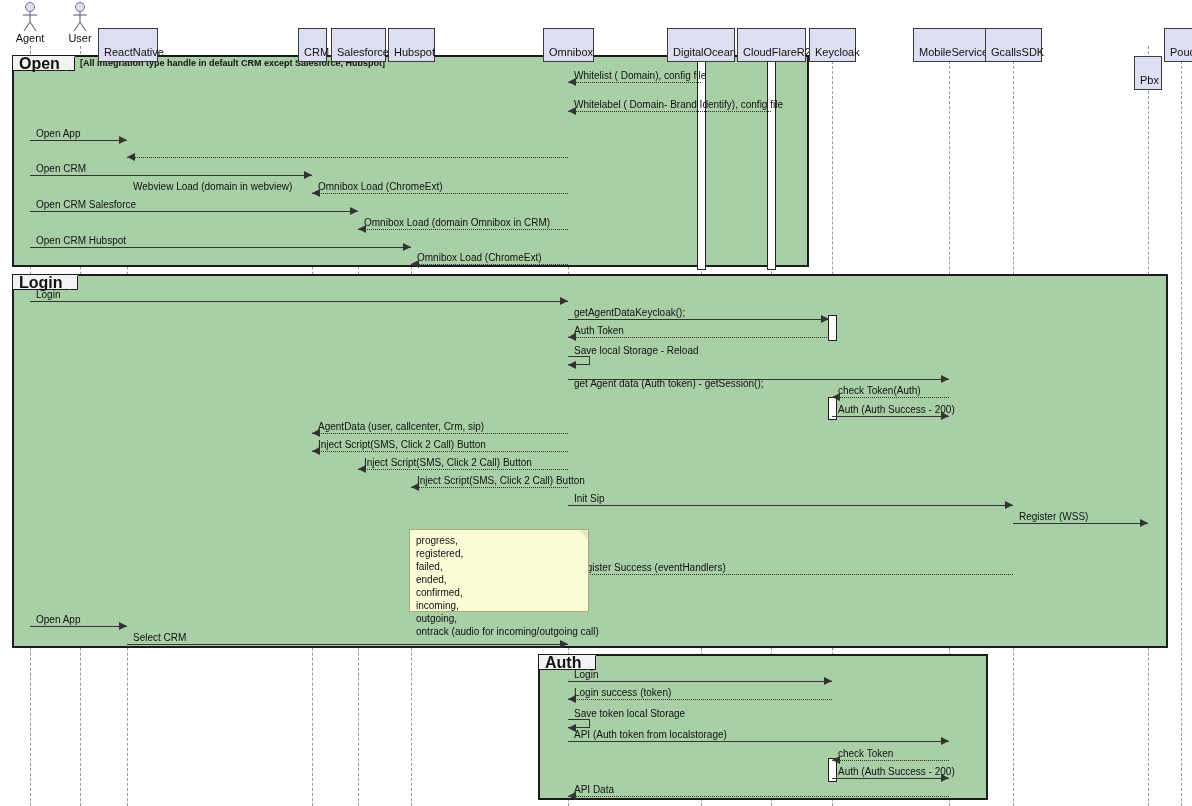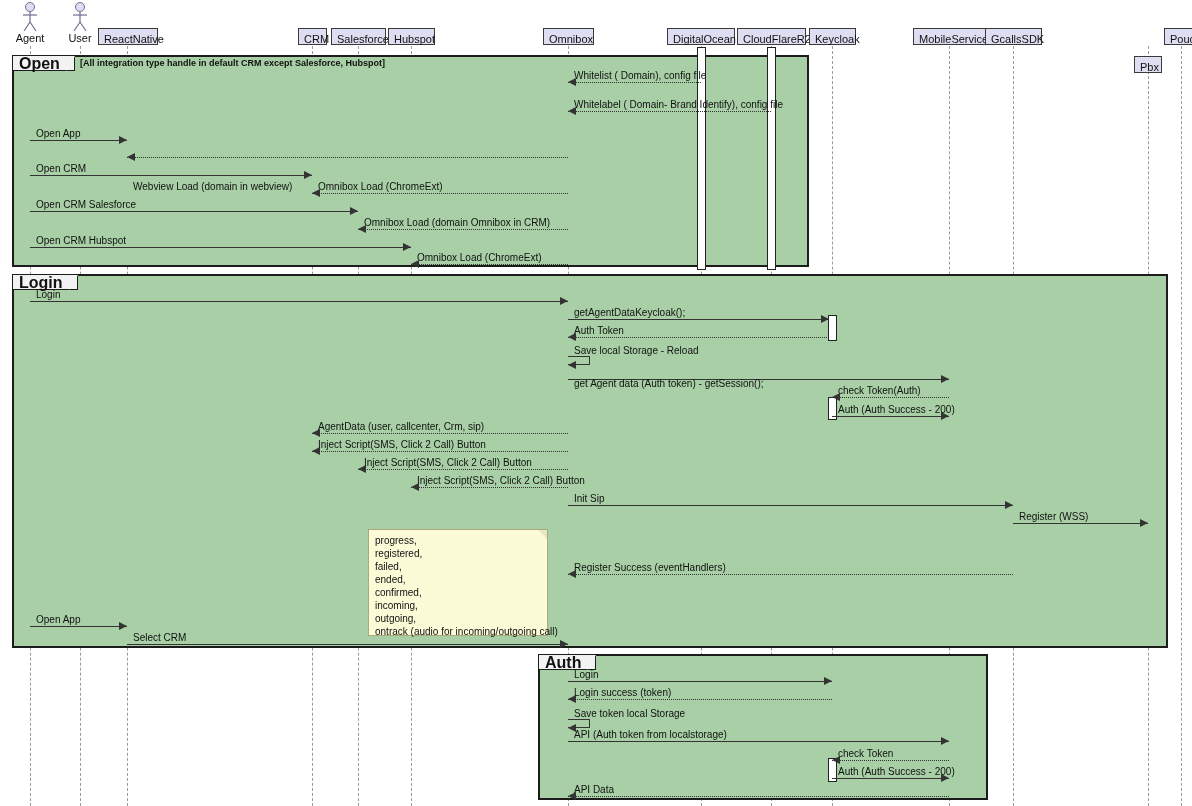--- a/index.html
+++ b/index.html
@@ -20,21 +20,21 @@
     position: absolute;
     box-sizing: border-box;
     background: #dedef2;
     border: 1px solid #3a3a3a;
     color: #111111;
     font-size: 11px;
     line-height: 15px;
     height: 17px;
     text-align: center;
     white-space: nowrap;
-    padding: 3px 5px;
+    padding: 16px 5px;
     z-index: 6;
   }
   .actor-label {
     position: absolute;
     font-size: 11px;
     color: #111111;
     white-space: nowrap;
     text-align: center;
     z-index: 6;
   }
@@ -285,21 +285,21 @@
     <div class="msg-line solid" style="left: 832px; top: 778px; width: 117px;"></div>
     <div class="arrow-head right" style="left: 941px; top: 774px;"></div>
     <div class="msg-label" style="left: 838px; top: 766px;">Auth (Auth Success - 200)</div>
     <div class="msg-line dashed" style="left: 568px; top: 796px; width: 381px;"></div>
     <div class="arrow-head left" style="left: 568px; top: 792px;"></div>
     <div class="msg-label" style="left: 574px; top: 784px;">API Data</div>
     <div class="frag-tab" style="left: 13px; top: 56px;">Open</div>
     <div class="frag-cond" style="left: 80px; top: 58px;">[All integration type handle in default CRM except Salesforce, Hubspot]</div>
     <div class="frag-tab" style="left: 13px; top: 275px;">Login</div>
     <div class="frag-tab" style="left: 539px; top: 655px;">Auth</div>
-    <div class="note" style="left: 368px; top: 529px; width: 180px; height: 107px;">progress,
+    <div class="note" style="left: 409px; top: 529px; width: 180px; height: 83px;">progress,
 registered,
 failed,
 ended,
 confirmed,
 incoming,
 outgoing,
 ontrack (audio for incoming/outgoing call)</div>
     <div class="participant" style="left: 98px; top: 28px; width: 60px;">ReactNative</div>
     <div class="participant" style="left: 298px; top: 28px; width: 29px;">CRM</div>
     <div class="participant" style="left: 331px; top: 28px; width: 55px;">Salesforce</div>

